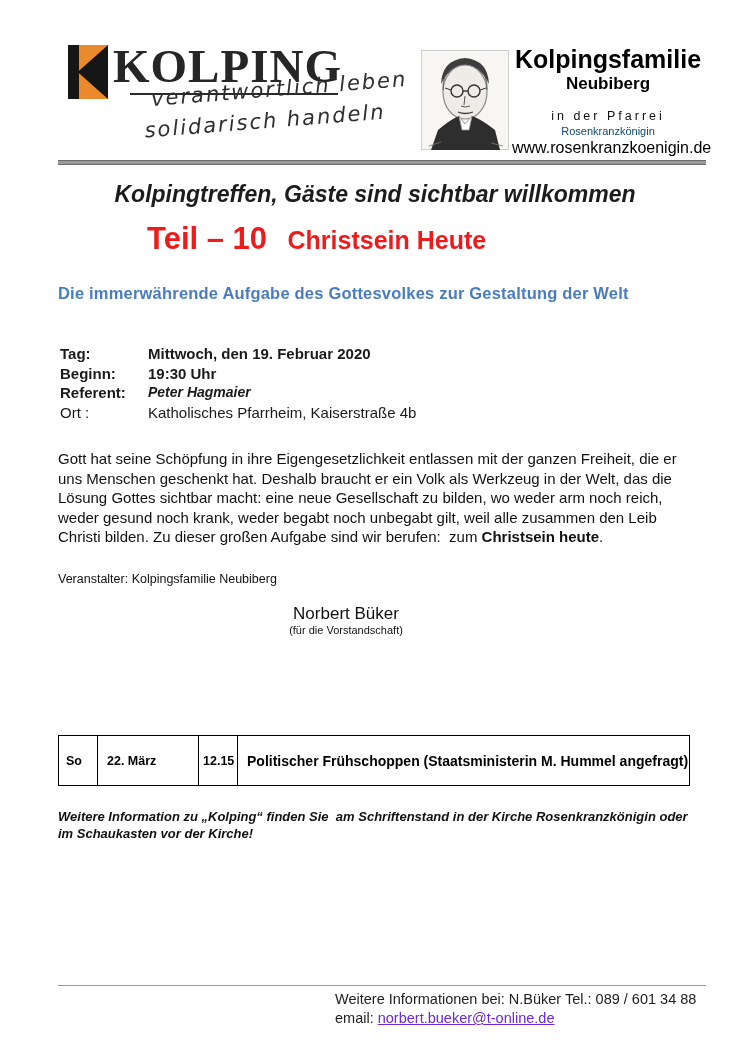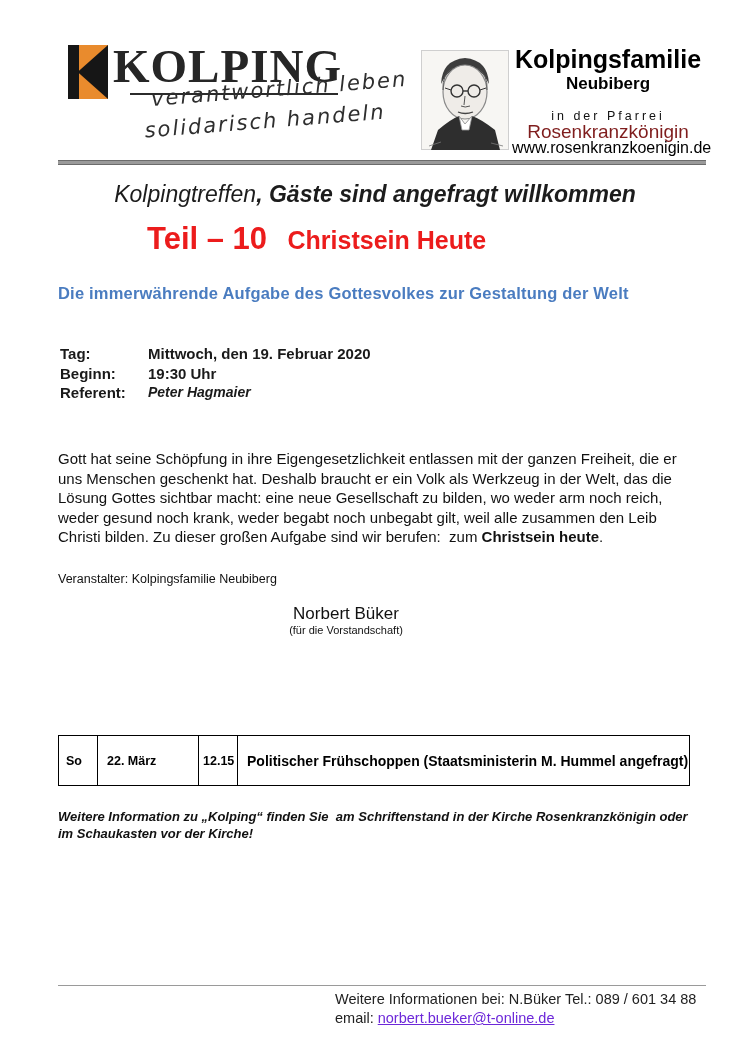--- a/index.html
+++ b/index.html
@@ -30,31 +30,31 @@
     font-style:italic;font-family:"DejaVu Sans", sans-serif;
     font-size:21px;line-height:31px;color:#2e2e2e;letter-spacing:2px;
     white-space:nowrap;
   }
   .tagline .line2{margin-left:-9px;}
   .portrait{position:absolute;left:421px;top:50px;width:88px;height:100px;}
   .org-block{position:absolute;left:512px;top:46px;width:192px;text-align:center;}
   .org-name{font-size:25px;font-weight:bold;line-height:27px;color:#000;}
   .org-location{font-size:17px;font-weight:bold;line-height:19px;color:#000;margin-top:1px;}
   .org-parish-prefix{font-size:12.5px;letter-spacing:3px;color:#111;margin-top:16px;line-height:15px;}
-  .org-parish{font-size:19px;color:#7f1d1d;line-height:15px;}
+  .org-parish{font-size:11px;color:#0c4a6e;line-height:15px;}
   .org-website{font-size:16px;color:#000;line-height:18px;}
   .header-divider{
     position:absolute;left:58px;top:160px;width:648px;height:5px;
     background:#9a9a9a;border-top:1px solid #6c6c6c;border-bottom:1px solid #6c6c6c;
     box-sizing:border-box;
   }
   
   .headline{position:absolute;left:0;top:181px;width:750px;text-align:center;
     font-size:23px;line-height:26px;color:#1c1c1c;}
-  .headline .reg{font-style:italic;font-weight:normal;}
+  .headline .reg{font-style:italic;font-weight:bold;}
   .headline .b{font-style:italic;font-weight:bold;}
   .part-line{position:absolute;left:147px;top:221px;white-space:nowrap;}
   .part-label{font-size:31px;font-weight:bold;color:#EC1C1C;}
   .part-title{font-size:25px;font-weight:bold;color:#EC1C1C;margin-left:16px;}
   .subtitle{position:absolute;left:58px;top:284px;width:660px;
     font-size:16.5px;font-weight:bold;color:#4A7CC0;letter-spacing:0.2px;}
   
   .details{position:absolute;left:60px;top:344px;font-size:15px;line-height:19.5px;}
   .details .row{display:flex;}
   .details .lbl{width:88px;font-weight:bold;}
@@ -124,40 +124,44 @@
     <div class="org-name">Kolpingsfamilie</div>
     <div class="org-location">Neubiberg</div>
     <div class="org-parish-prefix">in der Pfarrei</div>
     <div class="org-parish">Rosenkranzkönigin</div>
     <div class="org-website">www.rosenkranzkoenigin.de</div>
   </div>
 
   <div class="header-divider"></div>
 
   <div class="headline">
-    <span class="reg">Kolpingtreffen</span><span class="b">, Gäste sind angefragt willkommen</span>
+    <span class="reg">Kolpingtreffen</span><span class="b">, Gäste sind sichtbar willkommen</span>
   </div>
   <div class="part-line">
     <span class="part-label">Teil – 10</span>
     <span class="part-title">Christsein Heute</span>
   </div>
   <div class="subtitle">Die immerwährende Aufgabe des Gottesvolkes zur Gestaltung der Welt</div>
 
   <div class="details">
     <div class="row">
       <span class="lbl">Tag:</span>
       <span class="val">Mittwoch, den 19. Februar 2020</span>
     </div>
     <div class="row">
       <span class="lbl">Beginn:</span>
       <span class="val">19:30 Uhr</span>
     </div>
     <div class="row">
       <span class="lbl">Referent:</span>
       <span class="val small">Peter Hagmaier</span>
+    </div>
+    <div class="row">
+      <span class="lbl plain">Ort :</span>
+      <span class="val plain">Katholisches Pfarrheim, Kaiserstraße 4b</span>
     </div>
   </div>
 
   <div class="body-par"><span>Gott hat seine Schöpfung in ihre Eigengesetzlichkeit entlassen mit der ganzen Freiheit, die er uns Menschen geschenkt hat. Deshalb braucht er ein Volk als Werkzeug in der Welt, das die Lösung Gottes sichtbar macht: eine neue Gesellschaft zu bilden, wo weder arm noch reich, weder gesund noch krank, weder begabt noch unbegabt gilt, weil alle zusammen den Leib Christi bilden. Zu dieser großen Aufgabe sind wir berufen:  zum </span><span class="b">Christsein heute</span><span>.</span></div>
 
   <div class="organizer">Veranstalter: Kolpingsfamilie Neubiberg</div>
 
   <div class="signature">
     <div class="sig-name">Norbert Büker</div>
     <div class="sig-role">(für die Vorstandschaft)</div>

